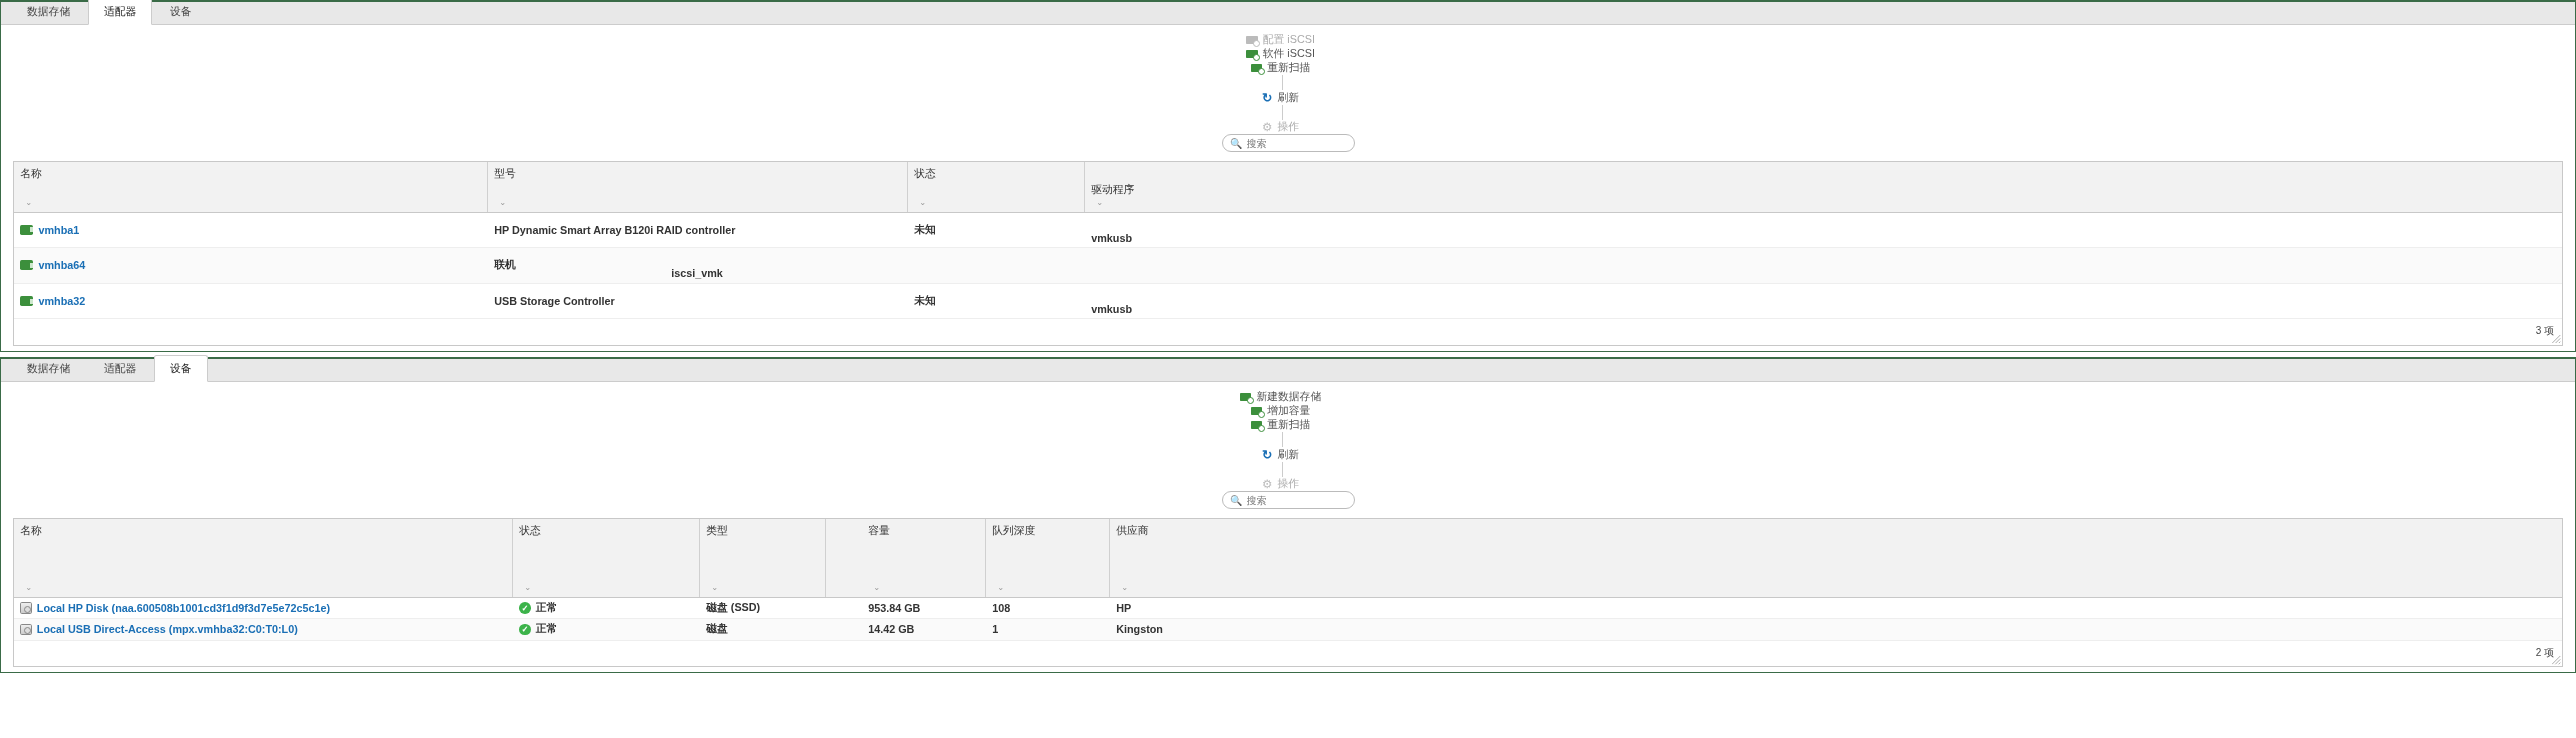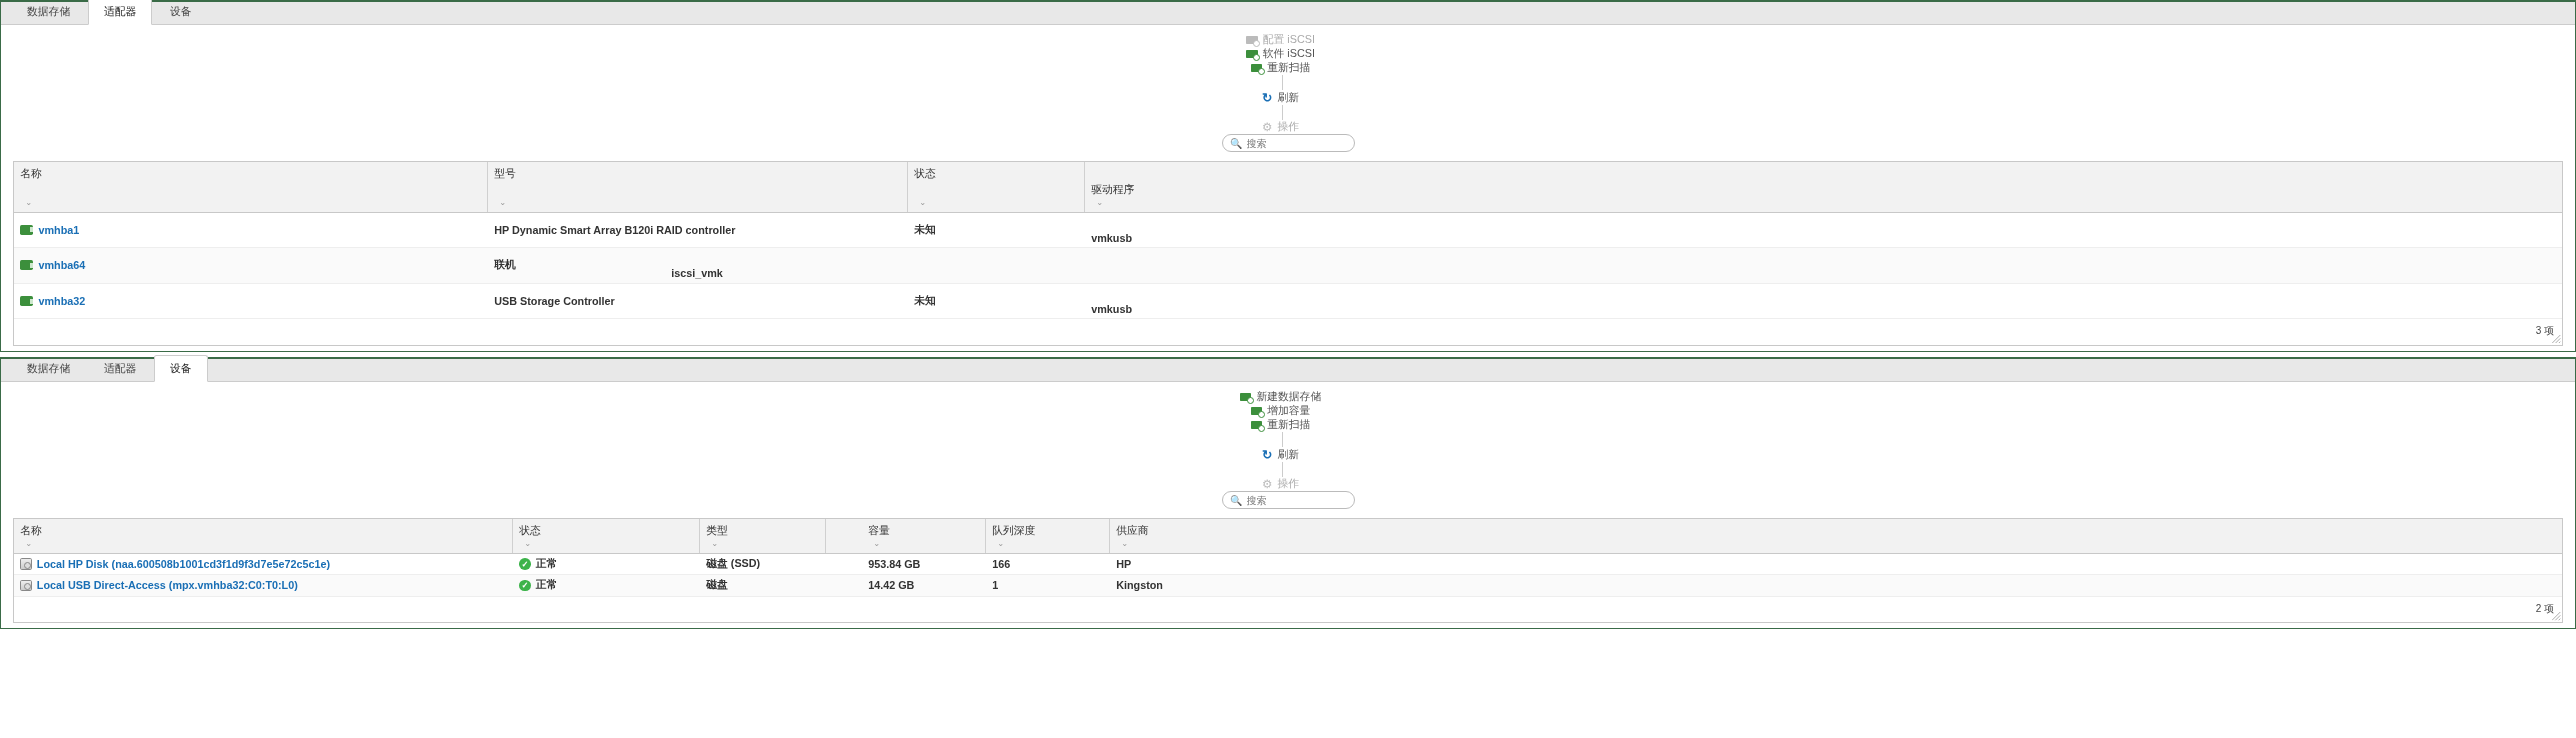--- a/index.html
+++ b/index.html
@@ -41,21 +41,21 @@
 .ic-search { color: #888; font-size: 10px; margin-right: 3.3px; }
 .ic-ok { width: 11.6px; height: 11.6px; border-radius: 50%; background: #3cb34a; color: #fff; font-size: 8.3px; display: inline-flex; align-items: center; justify-content: center; }
 .ic-action { width: 11.6px; height: 8.3px; background: #3c8f3c; border-radius: 0.8px; position: relative;}
 .ic-action.gray { background: #bbb; }
 .ic-action::after { content:""; position:absolute; right:-2.5px; bottom:-2.5px; width:5px; height:5px; background:#fff; border:0.8px solid #3c8f3c; border-radius:50%; }
 .ic-action.gray::after { border-color:#bbb; }
 .disabled { color: #aaa; cursor: default; }
 
 
 .adapters .c1 { flex: 0 0 474px; } .adapters .c2 { flex: 0 0 420px; } .adapters .c3 { flex: 0 0 177px; } .adapters .c4 { flex: 1; margin-top: 16px; }
-.devices  .c1 { flex: 0 0 499px; } .devices .c2 { flex: 0 0 187px; } .devices .c3 { flex: 0 0 126px; } .devices .c4 { flex: 0 0 124px; margin-left: 36px; } .devices .c5 { flex: 0 0 124px; } .devices .c6 { flex: 1; }
+.devices  .c1 { flex: 0 0 499px; } .devices .c2 { flex: 0 0 187px; } .devices .c3 { flex: 0 0 126px; } .devices .c4 { flex: 0 0 124px; margin-left: 36px; } .devices .c5 { flex: 0 0 124px; gap: 44px; } .devices .c6 { flex: 1; }
 </style>
 </head>
 <body>
 
 <div class="panel">
 
   <div class="tab-bar">
     <div class="tab">数据存储</div>
     <div class="tab active">适配器</div>
     <div class="tab">设备</div>
@@ -217,21 +217,21 @@
         <div class="td c1">
             <span class="ic ic-disk"></span>
             <a class="link">Local HP Disk (naa.600508b1001cd3f1d9f3d7e5e72c5c1e)</a>
           </div>
         <div class="td c2">
             <span class="ic-ok">✓</span>
             <span>正常</span>
           </div>
         <div class="td c3">磁盘 (SSD)</div>
         <div class="td c4">953.84 GB</div>
-        <div class="td c5">166</div>
+        <div class="td c5">108</div>
         <div class="td c6">HP</div>
       </div>
       <div class="tr">
         <div class="td c1">
             <span class="ic ic-disk"></span>
             <a class="link">Local USB Direct-Access (mpx.vmhba32:C0:T0:L0)</a>
           </div>
         <div class="td c2">
             <span class="ic-ok">✓</span>
             <span>正常</span>

